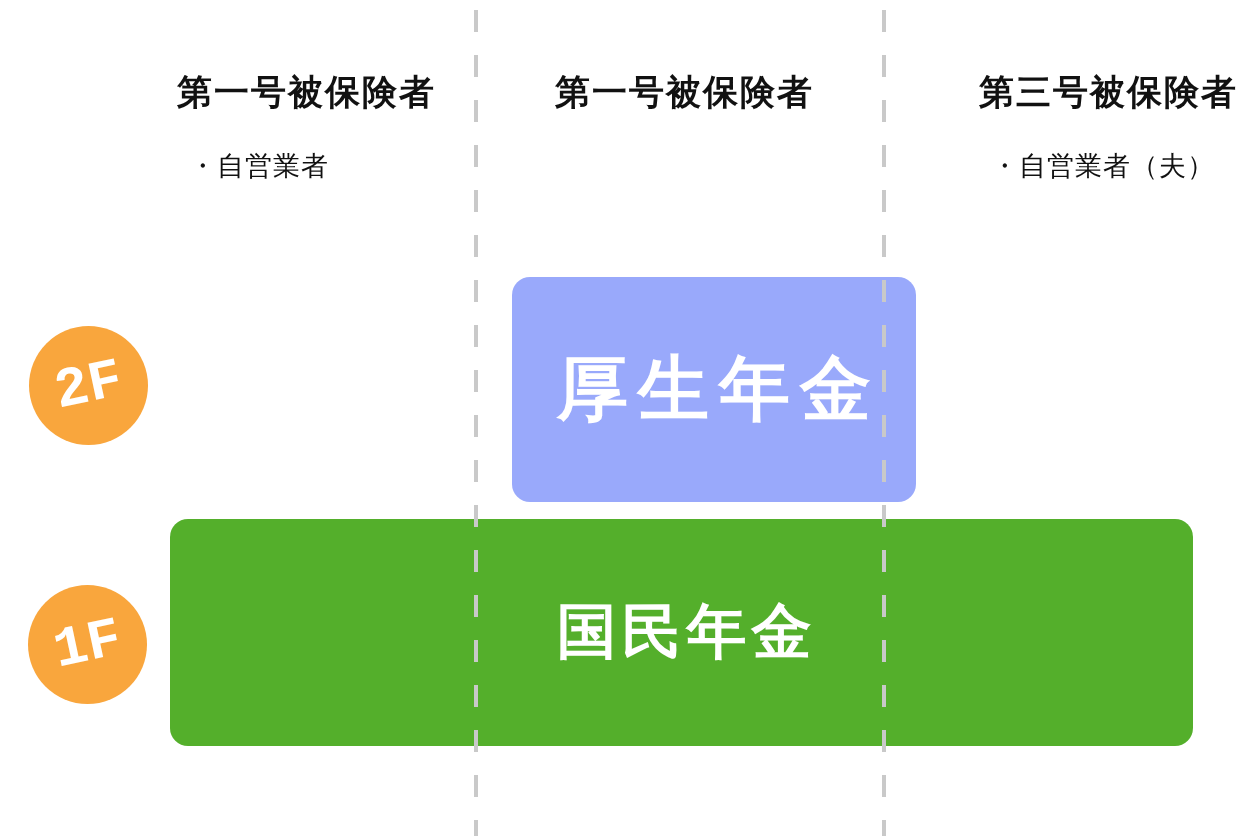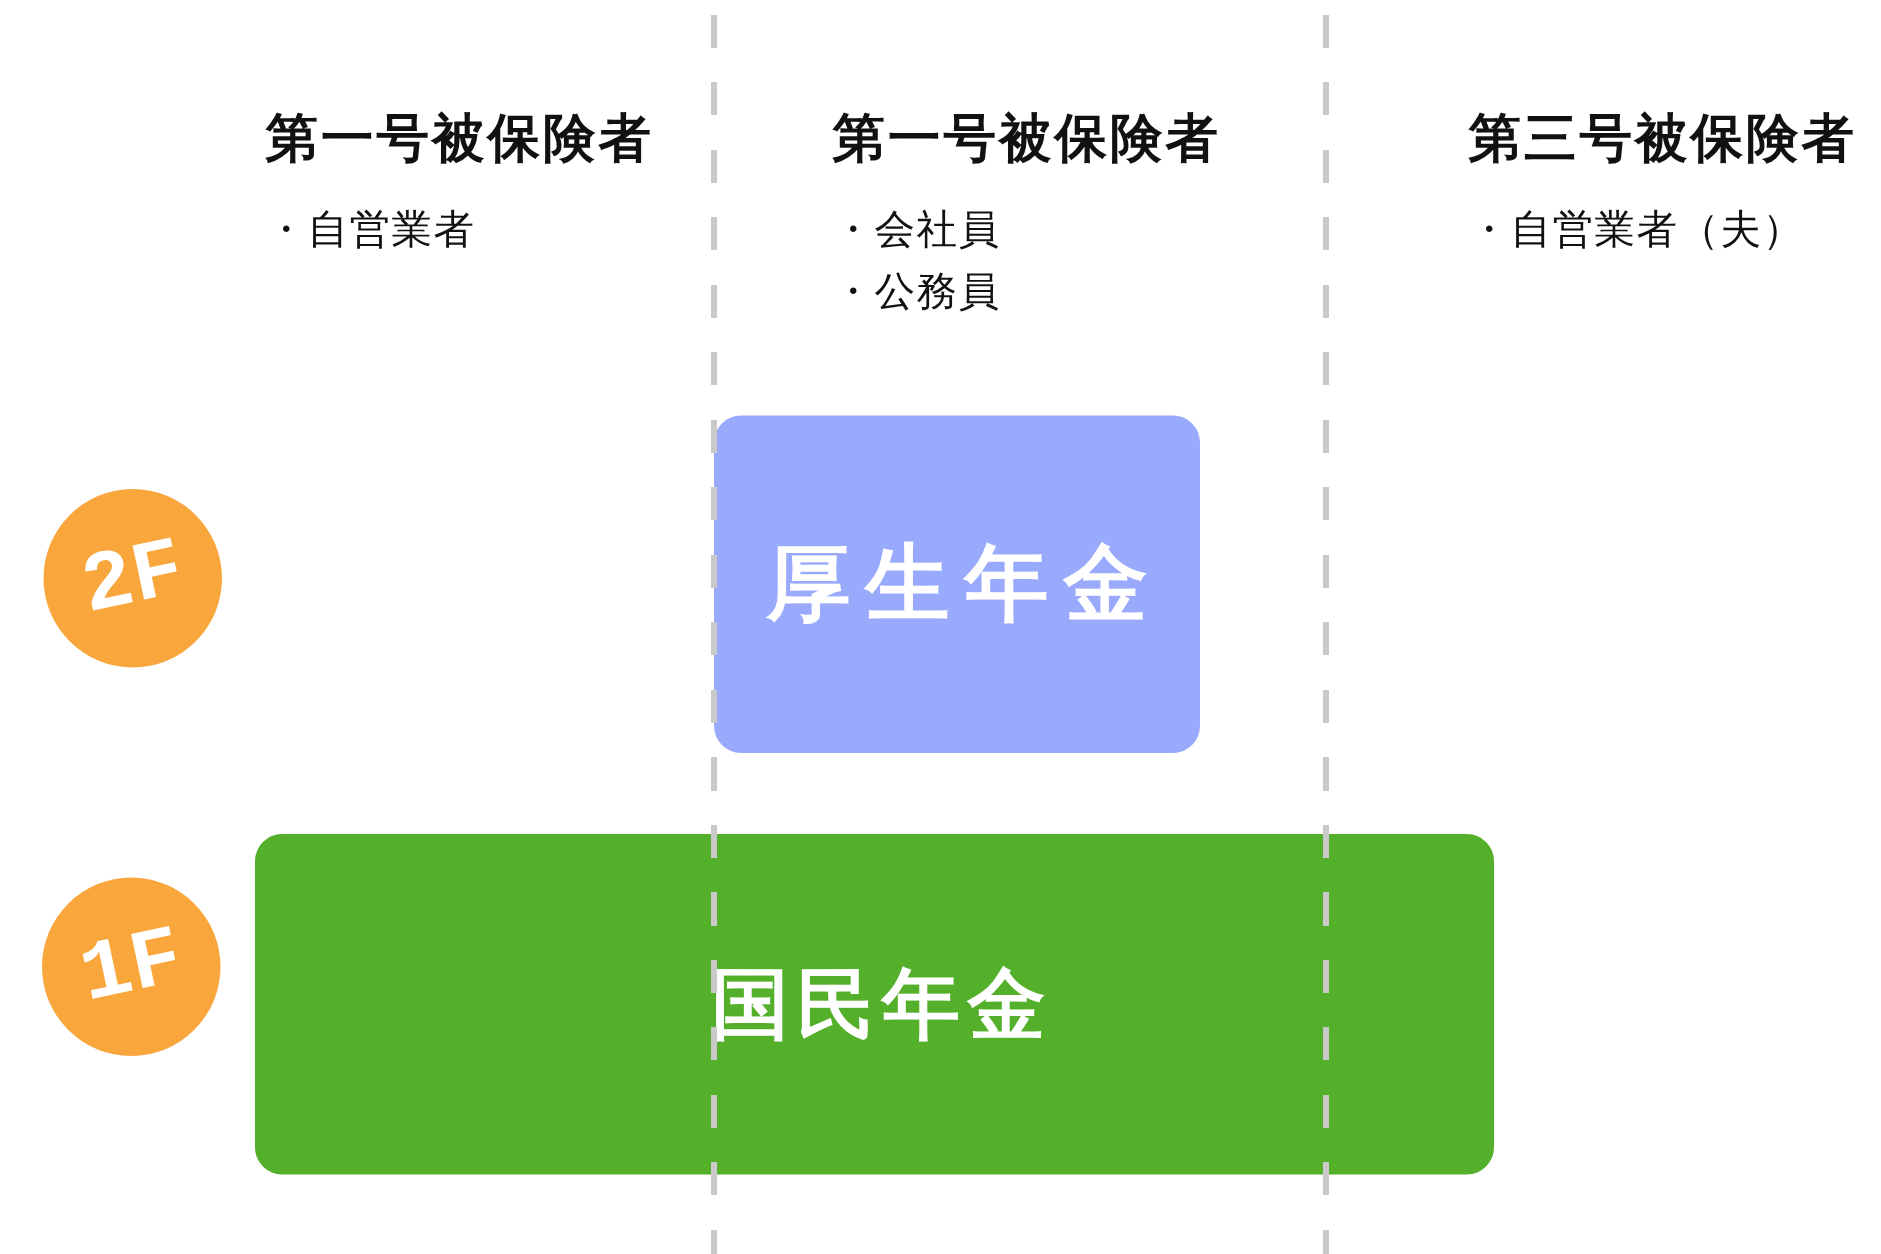--- a/index.html
+++ b/index.html
@@ -44,21 +44,21 @@
     font-size: 35px;
     font-weight: bold;
     line-height: 1;
     letter-spacing: 2px;
     white-space: nowrap;
     z-index: 2;
   }
   .col-items {
     position: absolute;
     top: 136px;
-    margin: 0;
+    margin: 12px;
     padding: 0;
     list-style: none;
     font-size: 27px;
     line-height: 41px;
     letter-spacing: 1px;
     white-space: nowrap;
     z-index: 2;
   }
   .col1 { left: 177px; }
   .col2 { left: 555px; }
@@ -68,37 +68,36 @@
   .pension-box {
     position: absolute;
     display: flex;
     align-items: center;
     justify-content: center;
     border-radius: 18px;
     color: var(--box-text, #ffffff);
     z-index: 1;
   }
   .box-kosei {
-    left: 476px;
+    left: 512px;
     top: 277px;
-    width: 324px;
+    width: 404px;
     height: 225px;
     background: var(--employee-pension-box, #99a9fb);
-    font-size: 56px;
+    font-size: 71px;
     letter-spacing: 10px;
   }
   .box-kokumin {
     left: 170px;
     top: 519px;
-    width: 826px;
+    width: 1023px;
     height: 227px;
     background: var(--national-pension-box, #54af2b);
-    font-size: 52px;
+    font-size: 60px;
     letter-spacing: 5px;
-    margin-top: 37px;
   }
   .pension-box .box-label {
     font-weight: 600;
     text-indent: 10px; 
     white-space: nowrap;
   }
 
   
   .floor-badge {
     position: absolute;
@@ -128,24 +127,20 @@
 
   <div class="dash-line line-1"></div>
   <div class="dash-line line-2"></div>
 
   <h2 class="col-header col1">第一号被保険者</h2>
   <ul class="col-items col1">
     <li>・自営業者</li>
   </ul>
 
   <h2 class="col-header col2">第一号被保険者</h2>
-  <ul class="col-items col2">
-    <li>・会社員</li>
-    <li>・公務員</li>
-  </ul>
 
   <h2 class="col-header col3">第三号被保険者</h2>
   <ul class="col-items col3">
     <li>・自営業者（夫）</li>
   </ul>
 
   <div class="pension-box box-kosei">
     <span class="box-label">厚生年金</span>
   </div>
 

